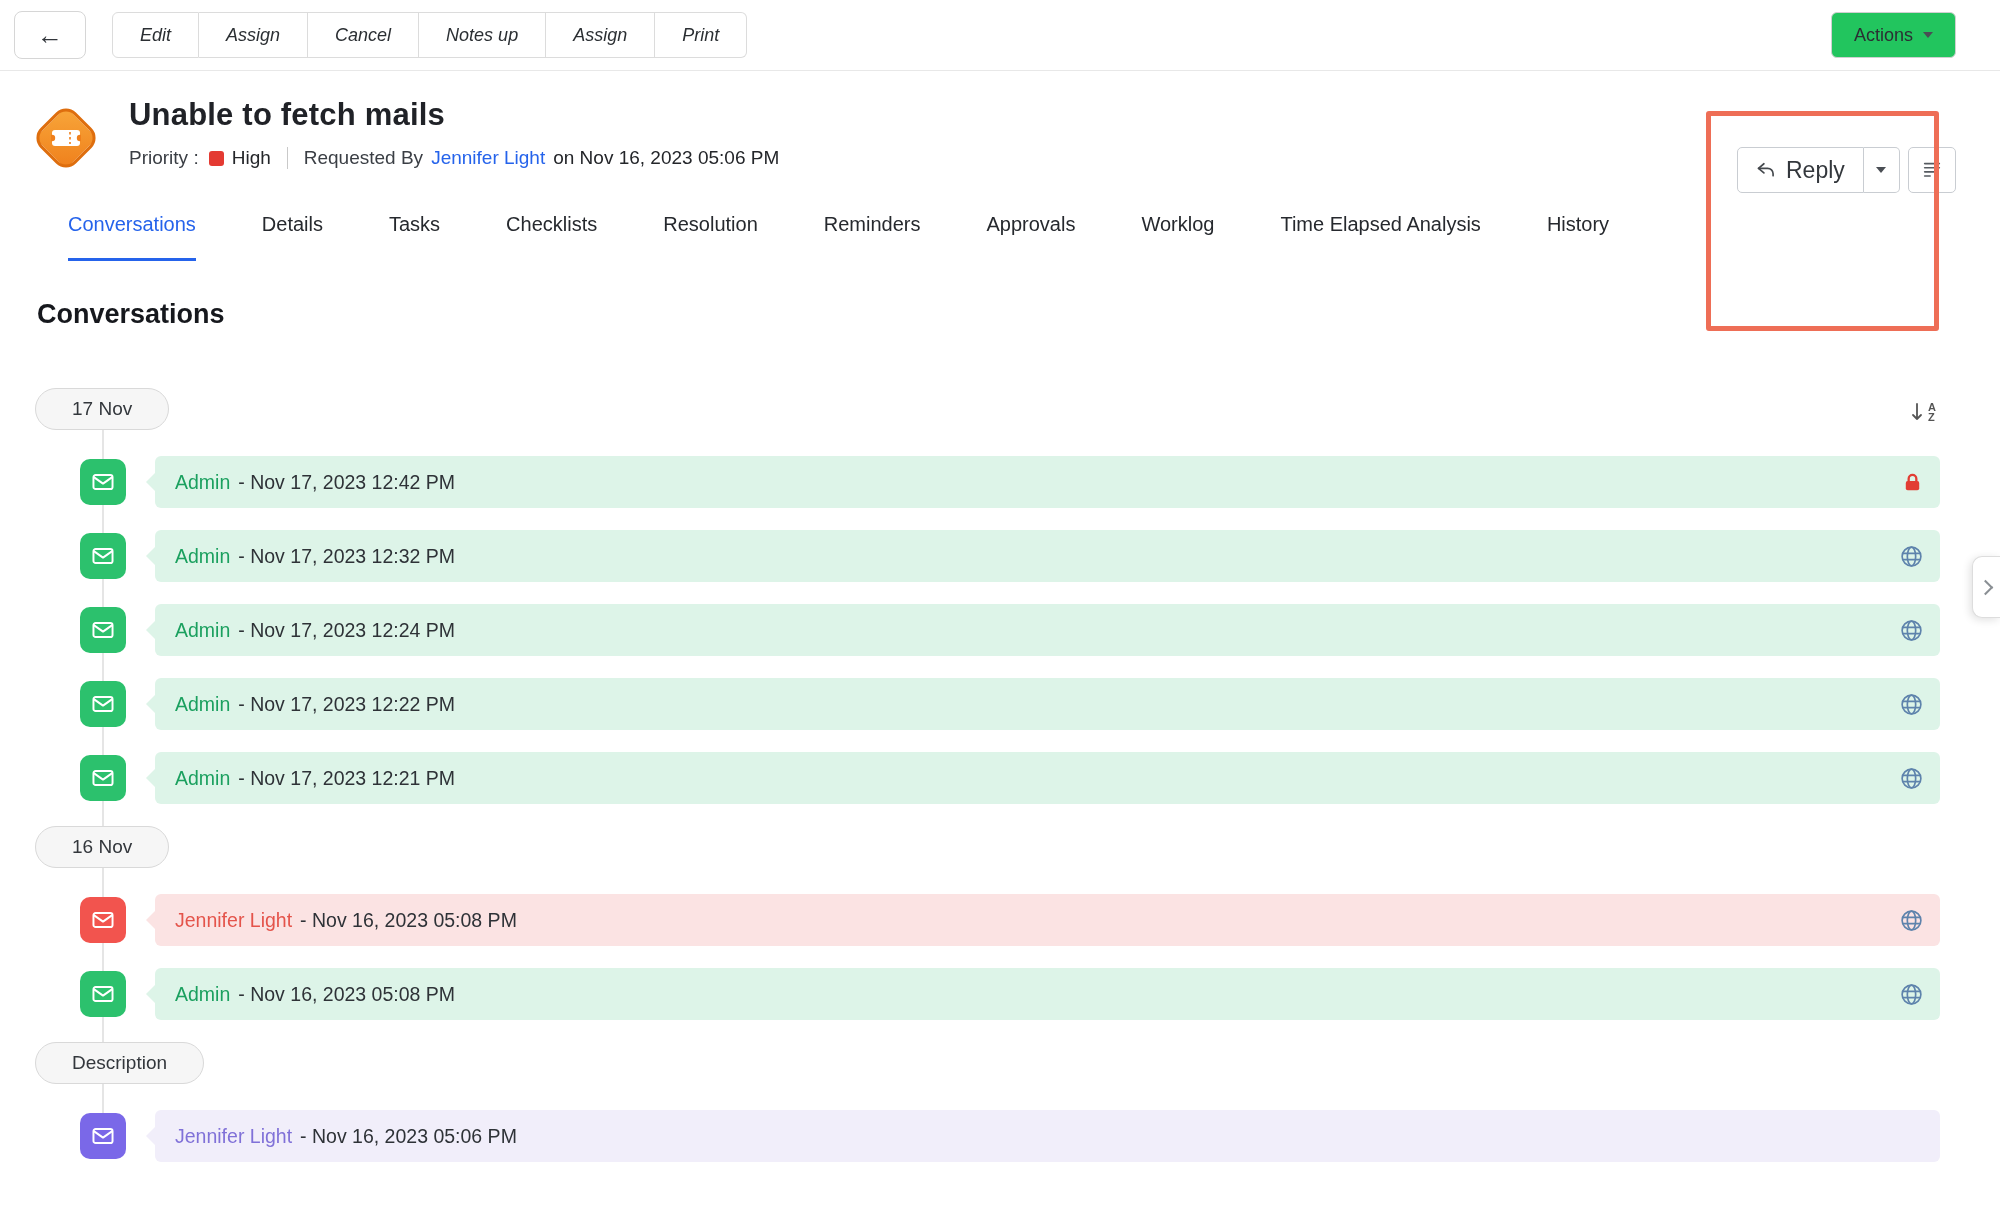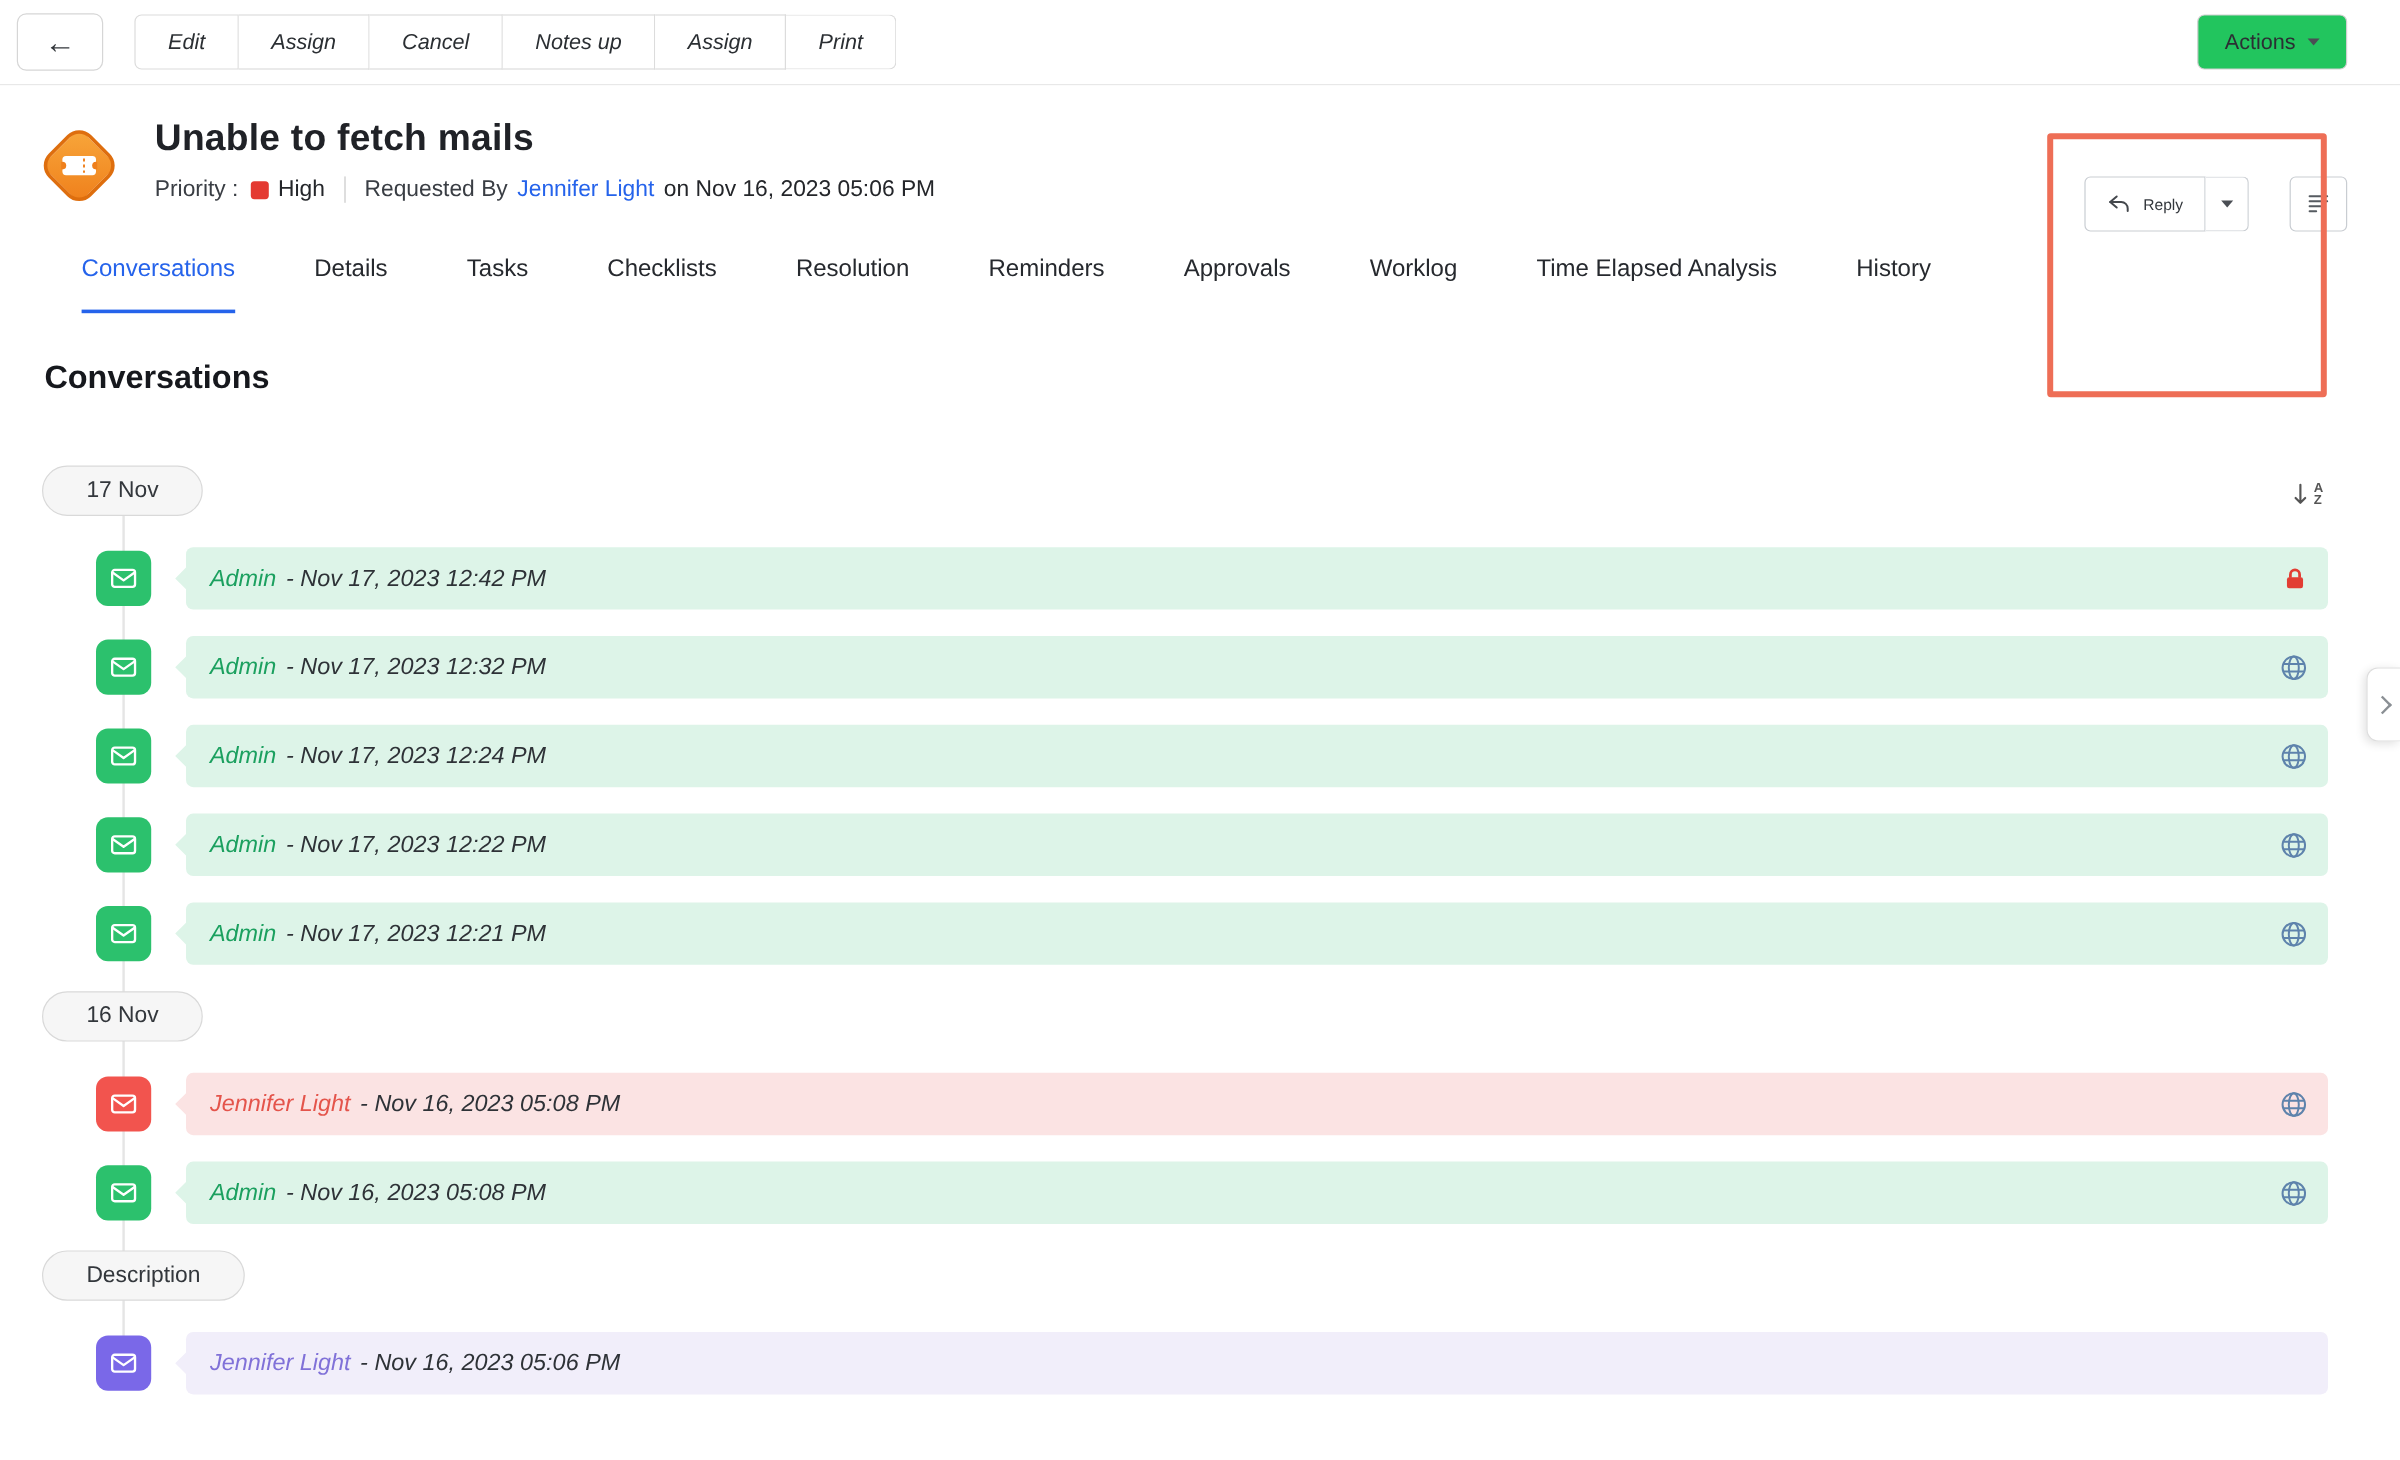--- a/index.html
+++ b/index.html
@@ -49,32 +49,32 @@
   .timeline { position:relative; margin-top:58px; }
   .timeline::before { content:""; position:absolute; left:102px; top:21px; bottom:48px; width:2px; background:#e5e5e5; }
   .sort-icon { position:absolute; right:64px; top:14px; display:flex; align-items:center; gap:3px; color:#555; z-index:2; cursor:pointer; }
   .sort-letters { display:flex; flex-direction:column; font-size:11px; line-height:10px; font-weight:700; color:#555; }
   .date-pill { position:relative; z-index:1; display:flex; width:fit-content; align-items:center; justify-content:center; margin:0 0 26px 35px; height:42px; padding:0 36px; background:#f6f6f6; border:1px solid #d9d9d9; border-radius:21px; font-size:19px; color:#33373c; }
   .conv-row { position:relative; z-index:1; display:flex; align-items:center; margin:0 60px 22px 80px; }
   .conv-row.green  { --bar-bg:var(--green-bg,#ddf4e8);  --icon-bg:var(--green,#2cc16d);  --author-c:var(--green-text,#1ba05f); }
   .conv-row.red    { --bar-bg:var(--red-bg,#fbe3e3);    --icon-bg:var(--red,#f2544e);    --author-c:var(--red-text,#e4544b); }
   .conv-row.purple { --bar-bg:var(--purple-bg,#f1eefa); --icon-bg:var(--purple,#7a68e8); --author-c:var(--purple-text,#8071d8); }
   .row-icon { width:46px; height:46px; border-radius:10px; background:var(--icon-bg); display:flex; align-items:center; justify-content:center; flex:none; }
-  .row-bar { flex:1; margin-left:29px; height:52px; border-radius:6px; background:var(--bar-bg); display:flex; align-items:center; padding:0 16px 0 20px; position:relative; font-size:19.5px;font-style:italic; }
+  .row-bar { flex:1; margin-left:29px; height:52px; border-radius:6px; background:var(--bar-bg); display:flex; align-items:center; padding:0 16px 0 20px; position:relative; font-size:19.5px; }
   .row-bar::before { content:""; position:absolute; left:-9px; top:50%; transform:translateY(-50%); border-top:9px solid transparent; border-bottom:9px solid transparent; border-right:9px solid var(--bar-bg); }
   .author { color:var(--author-c); }
   .ts { color:#2e3237; margin-left:8px; }
   .flex-spacer { flex:1; }
   .right-icon { display:flex; align-items:center; justify-content:center; }
   .globe-icon { color:var(--globe-blue,#5e83ac); }
   .lock-icon { color:var(--lock-red,#e23d33); }
 
   
   .reply-split { position:absolute; left:1737px; top:147px; display:flex; z-index:21; }
-  .reply-main { display:flex; align-items:center; gap:10px; padding:0 18px; height:46px; background:#fff; border:1px solid #c9cdd2; border-radius:5px 0 0 5px; font-size:13px; color:#33373c; cursor:pointer; }
+  .reply-main { display:flex; align-items:center; gap:10px; padding:0 18px; height:46px; background:#fff; border:1px solid #c9cdd2; border-radius:5px 0 0 5px; font-size:23px; color:#33373c; cursor:pointer; }
   .reply-caret-seg { width:36px; height:46px; background:#fff; border:1px solid #c9cdd2; border-left:none; border-radius:0 5px 5px 0; display:flex; align-items:center; justify-content:center; cursor:pointer; }
   .note-btn { position:absolute; left:1908px; top:147px; width:48px; height:46px; background:#fff; border:1px solid #c9cdd2; border-radius:5px; z-index:20; display:flex; align-items:center; justify-content:center; cursor:pointer; }
   .reply-menu { position:absolute; left:1737px; top:202px; width:170px; background:#fff; border:1px solid #e3e3e3; box-shadow:0 6px 18px rgba(0,0,0,.18); z-index:22; padding:5px 0; }
   .menu-item { height:47px; display:flex; align-items:center; gap:12px; padding:0 15px; font-size:19px; color:#2e3237; cursor:pointer; white-space:nowrap; }
   .menu-item .mi-icon { display:flex; color:#44484d; }
   .menu-item.highlight { background:#f3f6fd; color:var(--accent-blue,#2563eb); }
   .menu-item.highlight .mi-icon { color:var(--accent-blue,#2563eb); }
   .annotation { position:absolute; left:1706px; top:111px; width:233px; height:220px; border:5px solid var(--annotation-orange,#ee6e56); border-radius:3px; z-index:30; pointer-events:none; }
 
   

